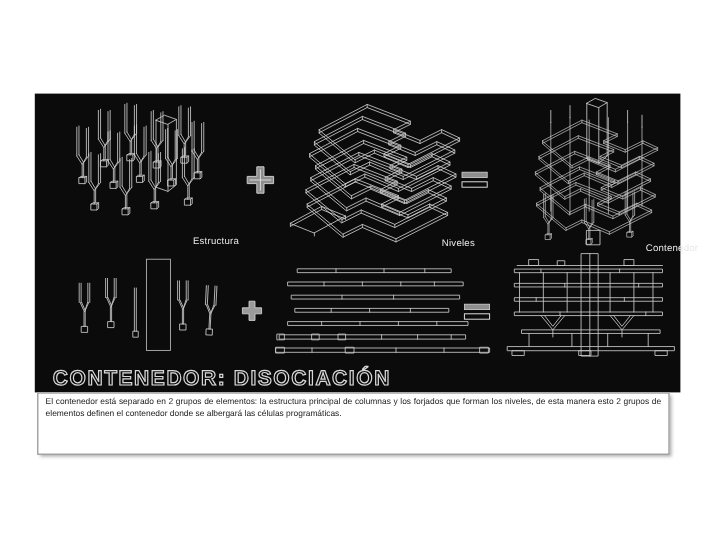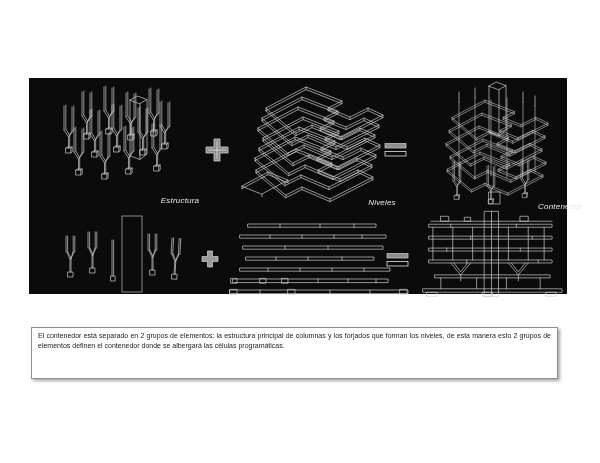--- a/index.html
+++ b/index.html
@@ -1,23 +1,22 @@
 <!DOCTYPE html>
 <html><head>
 <meta charset="utf-8">
 <style>
   html,body{margin:0;padding:0;}
   body{
     width:600px;height:463px;position:relative;overflow:hidden;
     background:#ffffff;font-family:"Liberation Sans",sans-serif;
   }
   .panel{
-    position:absolute;left:29px;top:78px;width:538px;height:216px;
+    position:absolute;left:29px;top:78px;width:538px;height:249px;
     background:#0b0b0b;
-    font-style:italic;
   }
   .abs{position:absolute;}
   svg{display:block;overflow:visible;}
   .w{stroke:#cdcdcd;fill:none;stroke-width:.7;stroke-linejoin:round;stroke-linecap:round;}
   .w2{stroke:#e6e6e6;fill:none;stroke-width:.7;}
   .lbl{
     position:absolute;color:#e8e8e8;font-size:8px;letter-spacing:.2px;
     text-align:center;width:100px;white-space:nowrap;
   }
   .slide-title{
@@ -183,17 +182,18 @@
       <path d="M88 52 L98 64 L108 52 M91 52 L98 61 L105 52 M98 64 V70"></path>
       <rect x="14" y="64" width="116" height="3"></rect>
       <path d="M20 67 V78 M56 67 V78 M86 67 V78 M120 67 V78"></path>
       <rect x="2" y="78" width="140" height="3.5"></rect>
       <rect x="6" y="81.5" width="10" height="4"></rect>
       <rect x="62" y="81.5" width="10" height="4"></rect>
       <rect x="126" y="81.5" width="10" height="4"></rect>
     </g>
   </svg>
 
+  <div class="slide-title">CONTENEDOR: DISOCIACIÓN</div>
 </div>
 
 <div class="textbox">
   <span>El contenedor está separado en 2 grupos de elementos: la estructura principal de columnas y los forjados que forman los niveles, de esta manera esto 2 grupos de elementos definen el contenedor donde se albergará las células programáticas.</span>
 </div>
 
 </body></html>

